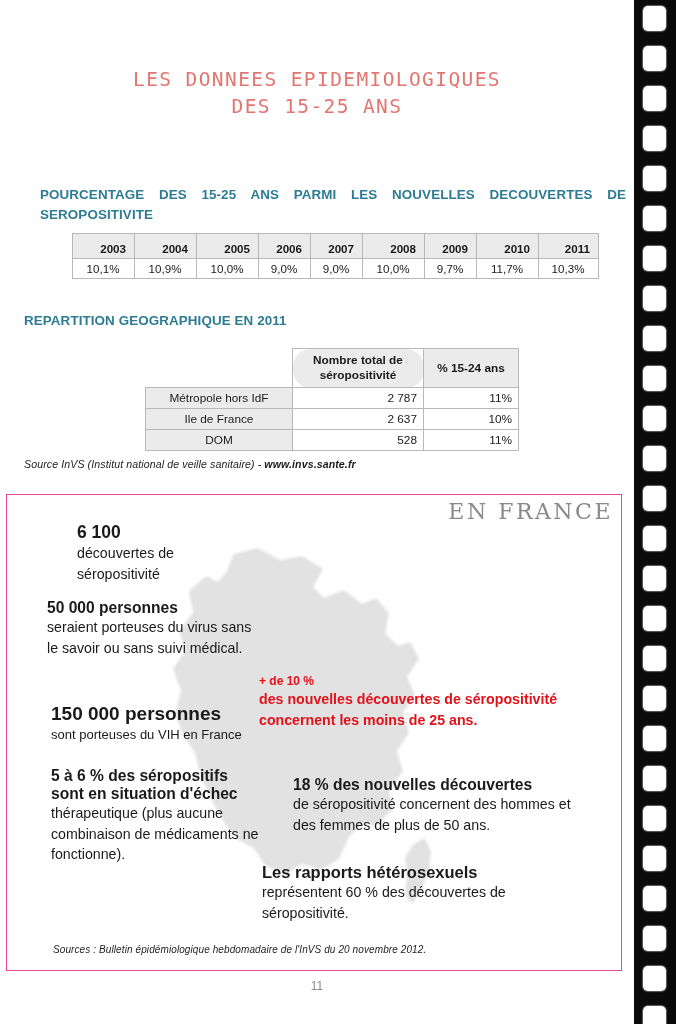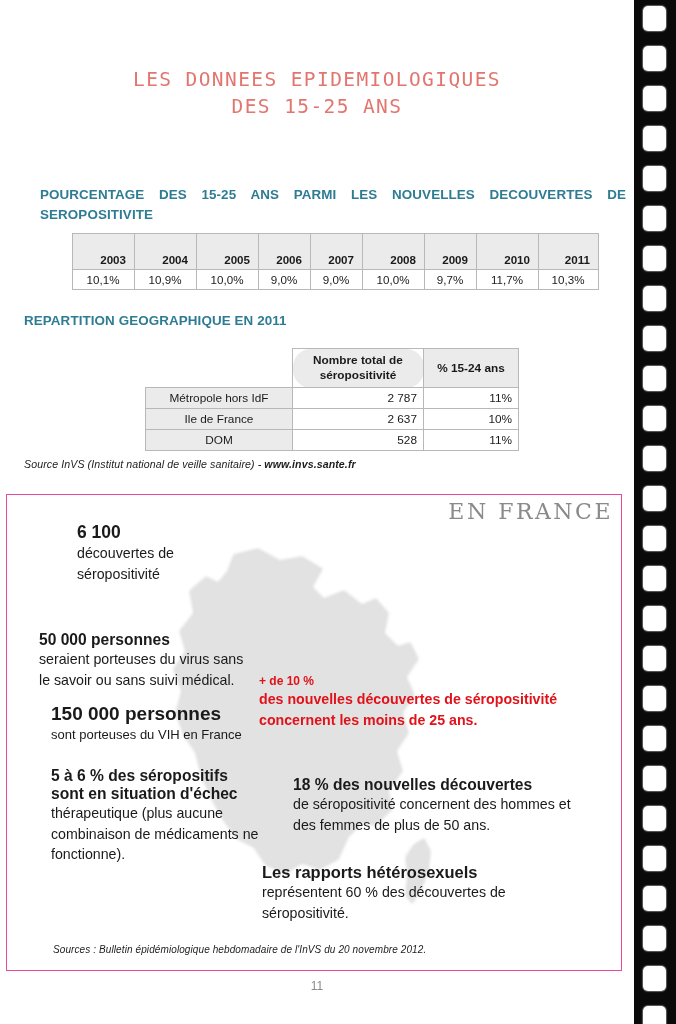--- a/index.html
+++ b/index.html
@@ -87,21 +87,21 @@
     font-weight: normal;
     background: #ffffff;
   }
 
   
   #years-table { left: 72px; top: 233px; }
   #years-table th {
     background: #ebebeb;
     font-weight: bold;
     text-align: right;
-    padding: 19px 8px 3px 7px;
+    padding: 8px 8px 3px 7px;
     font-size: 11.6px;
   }
   #years-table td {
     text-align: center;
     padding: 3px 8px 3px 7px;
   }
   #years-table .c-2003 { min-width: 46px; }
   #years-table .c-2004 { min-width: 46px; }
   #years-table .c-2005 { min-width: 46px; }
   #years-table .c-2006 { min-width: 36px; }
@@ -200,21 +200,21 @@
     font-size: 14.2px;
     line-height: 20.5px;
   }
   .fact .bodysm {
     font-size: 13px;
     line-height: 19px;
   }
 
   
   #fact-6100      { left: 70px;  top: 27px;  width: 170px; }
-  #fact-50000     { left: 32px;  top: 104px; width: 210px; margin-top: 32px; }
+  #fact-50000     { left: 40px;  top: 104px; width: 210px; }
   #fact-150000    { left: 44px;  top: 208px; width: 230px; }
   #fact-5a6       { left: 44px;  top: 272px; width: 210px; }
 
   
   #fact-30pct     { left: 229px; top: 49px;  width: 240px; }
   #fact-10pct     { left: 252px; top: 176px; width: 300px; }
   #fact-18pct     { left: 286px; top: 281px; width: 290px; }
   #fact-rapports  { left: 255px; top: 368px; width: 290px; }
 
   #fact-6100 .big { font-size: 17.5px; }

